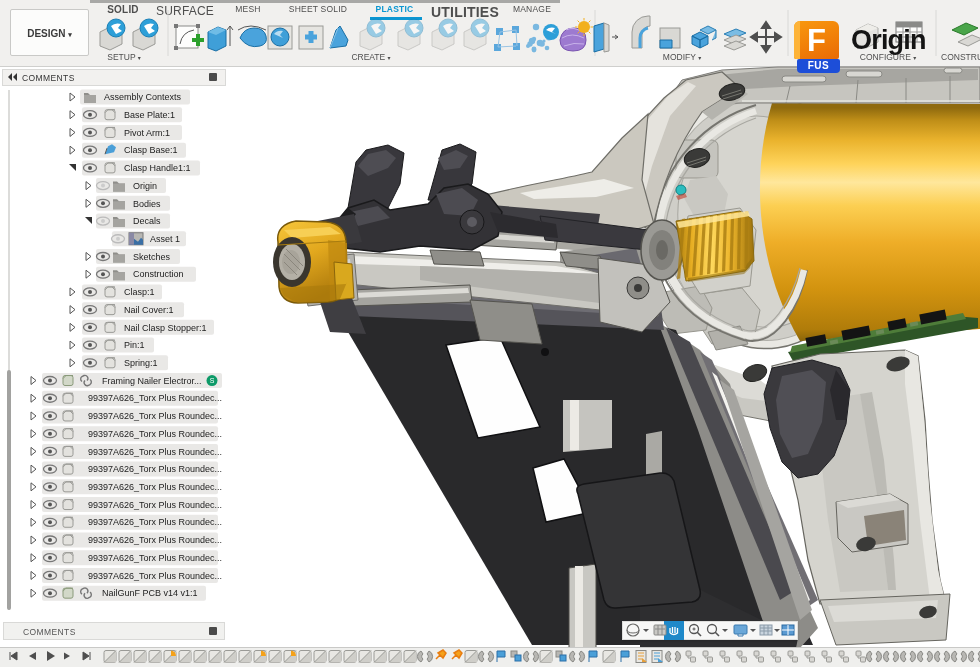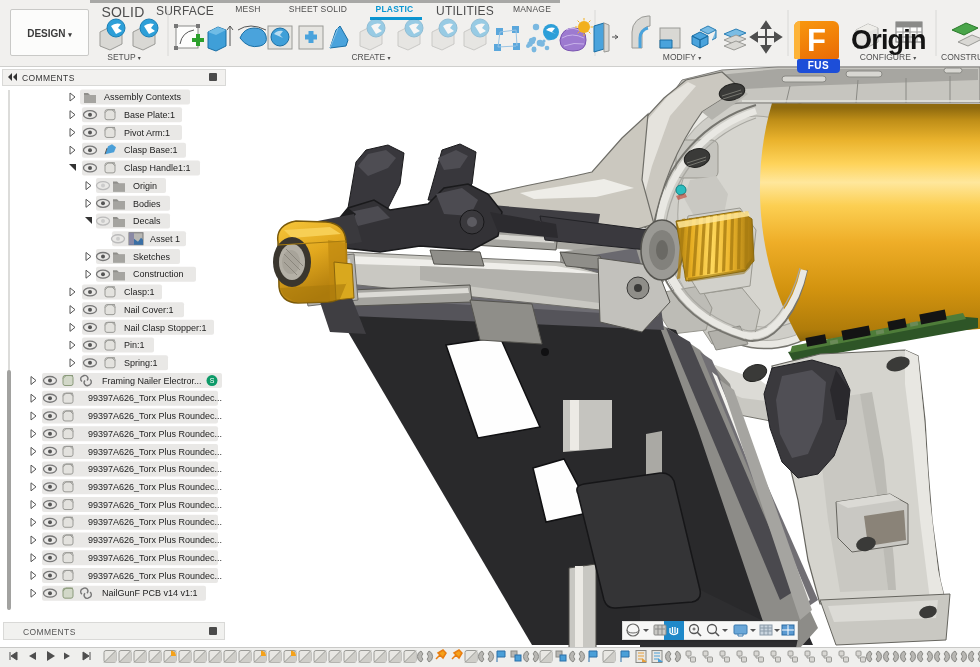--- a/index.html
+++ b/index.html
@@ -3,26 +3,26 @@
 <style>
 *{margin:0;padding:0;box-sizing:border-box}
 html,body{width:980px;height:667px;overflow:hidden;background:#fff;
  font-family:"Liberation Sans",sans-serif;position:relative}
 .abs{position:absolute}
 </style></head>
 <body>
 <div class="abs" style="left:0;top:0;width:980px;height:67px;background:#f1f0ee;border-bottom:1px solid #cfcfcd"></div>
 <div class="abs" style="left:90px;top:0;width:470px;height:3px;background:#a8a8a6"></div>
 <div class="abs" style="left:10px;top:9px;width:79px;height:47px;background:#fcfcfb;border:1px solid #c9c9c7;border-radius:2px;font-size:10px;font-weight:bold;color:#3a3a3a;text-align:center;line-height:47px">DESIGN <span style="font-size:7px">▾</span></div>
-<div class="abs" style="left:68px;top:4px;width:110px;text-align:center;font-size:14px;color:#4e4e4e;font-weight:normal;letter-spacing:0.2px">SOLID</div>
+<div class="abs" style="left:68px;top:4px;width:110px;text-align:center;font-size:10px;color:#4e4e4e;font-weight:bold;letter-spacing:0.2px">SOLID</div>
 <div class="abs" style="left:130px;top:4px;width:110px;text-align:center;font-size:12px;color:#4e4e4e;font-weight:normal;letter-spacing:0.2px">SURFACE</div>
 <div class="abs" style="left:193px;top:4px;width:110px;text-align:center;font-size:8.5px;color:#4e4e4e;font-weight:normal;letter-spacing:0.2px">MESH</div>
 <div class="abs" style="left:263px;top:4px;width:110px;text-align:center;font-size:8.5px;color:#4e4e4e;font-weight:normal;letter-spacing:0.2px">SHEET SOLID</div>
 <div class="abs" style="left:341px;top:4px;width:107px;text-align:center;font-size:8.5px;color:#0a96d2;font-weight:bold;letter-spacing:0.2px">PLASTIC</div>
-<div class="abs" style="left:410px;top:4px;width:110px;text-align:center;font-size:12px;color:#4e4e4e;font-weight:normal;letter-spacing:0.2px">UTILITIES</div>
+<div class="abs" style="left:410px;top:4px;width:110px;text-align:center;font-size:14px;color:#4e4e4e;font-weight:bold;letter-spacing:0.2px">UTILITIES</div>
 <div class="abs" style="left:477px;top:4px;width:110px;text-align:center;font-size:8.5px;color:#4e4e4e;font-weight:normal;letter-spacing:0.2px">MANAGE</div>
 <div class="abs" style="left:370px;top:17px;width:52px;height:3px;background:#0a96d2"></div>
 <div class="abs" style="left:64px;top:52px;width:120px;text-align:center;font-size:8.5px;color:#4e4e4e">SETUP <span style="font-size:6px">▾</span></div>
 <div class="abs" style="left:311px;top:52px;width:120px;text-align:center;font-size:8.5px;color:#4e4e4e">CREATE <span style="font-size:6px">▾</span></div>
 <div class="abs" style="left:622px;top:52px;width:120px;text-align:center;font-size:8.5px;color:#4e4e4e">MODIFY <span style="font-size:6px">▾</span></div>
 <div class="abs" style="left:828px;top:52px;width:120px;text-align:center;font-size:8.5px;color:#4e4e4e">CONFIGURE <span style="font-size:6px">▾</span></div>
 <div class="abs" style="left:941px;top:52px;font-size:8.5px;color:#4e4e4e">CONSTRU</div>
 <svg class="abs" style="left:0;top:0" width="980" height="67" viewBox="0 0 980 67">
 <line x1="168" y1="10" x2="168" y2="56" stroke="#d8d8d6" stroke-width="1"></line>
 <line x1="595" y1="10" x2="595" y2="56" stroke="#d8d8d6" stroke-width="1"></line>

